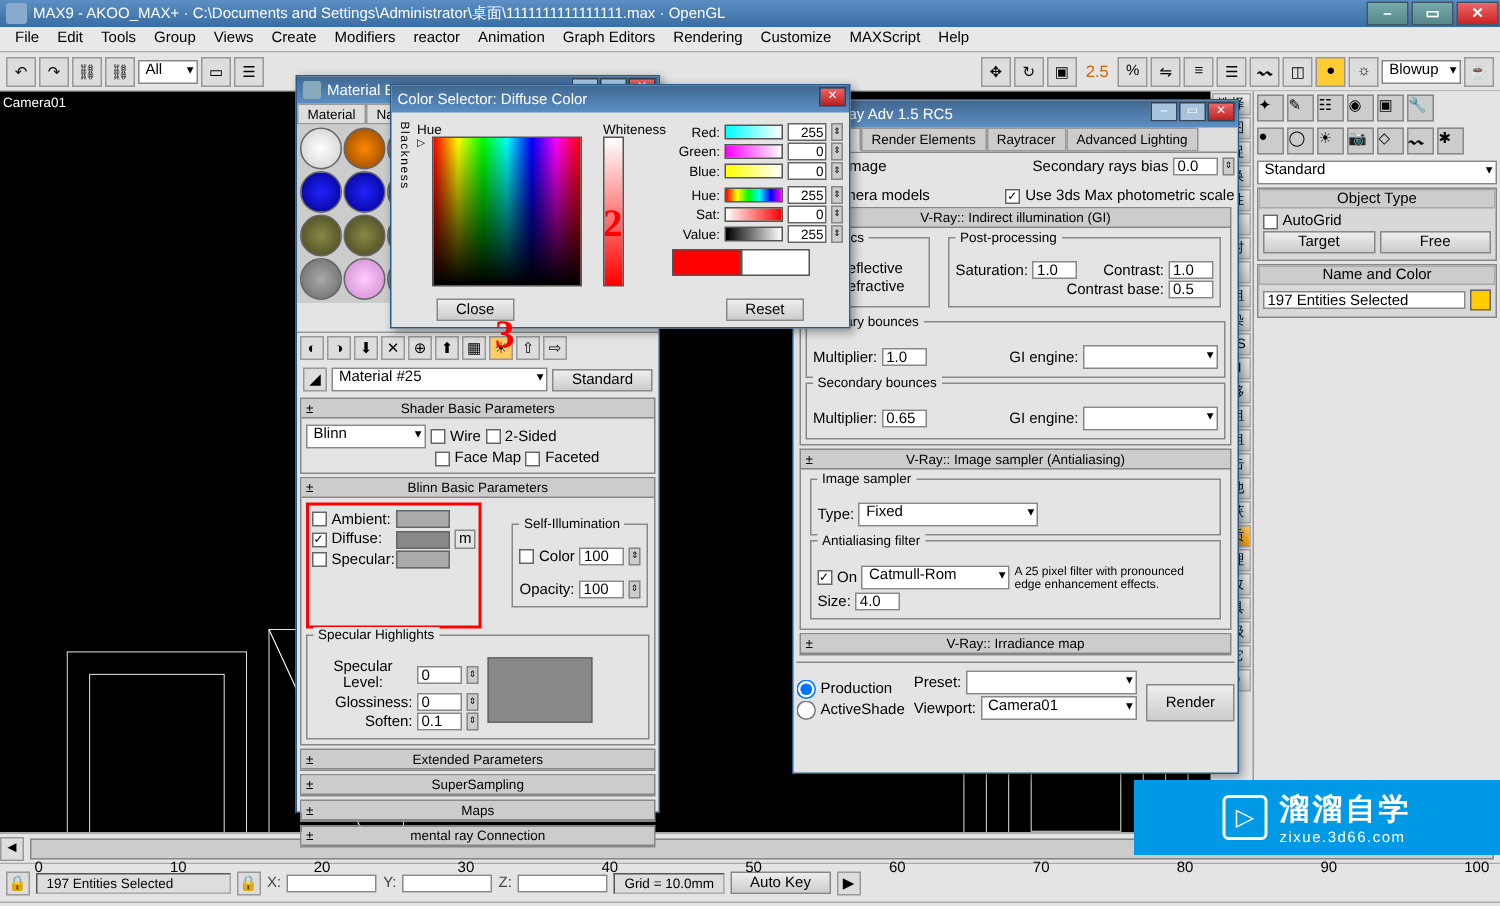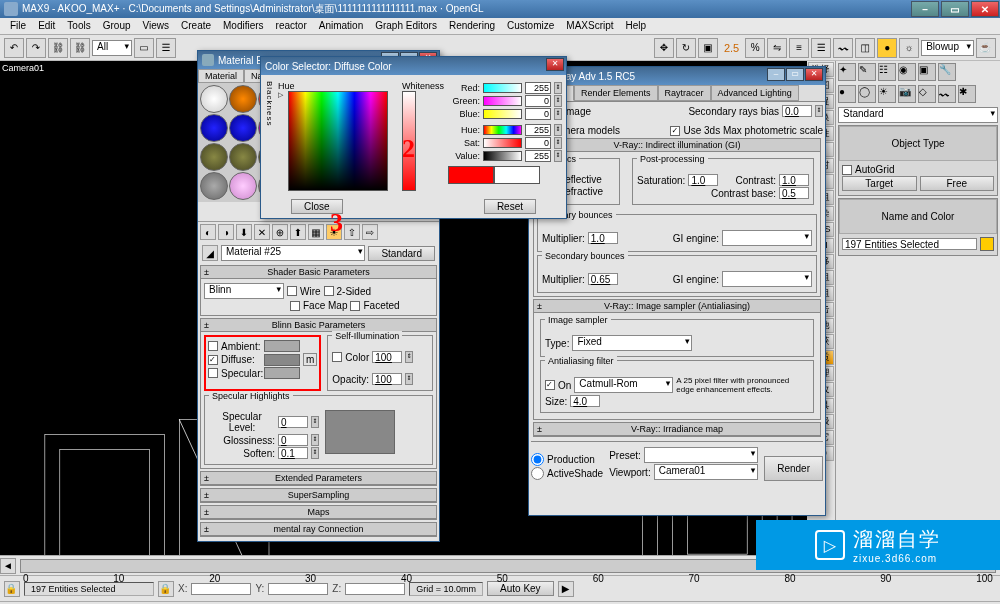--- a/index.html
+++ b/index.html
@@ -28,21 +28,21 @@
 .viewport { flex: 1; background: #000; position: relative; overflow: hidden; }
 .viewport-label { position: absolute; top: 2px; left: 2px; color: #fff; font-size: 9px; }
 .wireframe { position: absolute; inset: 0; }
 .wireframe line { stroke: #fff; stroke-width: 0.5; }
 
 
 .rightpanel { width: 165px; background: #e4e4e4; border-left: 1px solid #999; padding: 2px; }
 .rptop { display: flex; gap: 2px; margin-bottom: 4px; flex-wrap: wrap; }
 .rptab { width: 18px; height: 18px; border: 1px solid #888; background: #ccc; }
 .section { border: 1px solid #888; margin: 2px 0; padding: 3px; background: #d8d8d8; }
-.section-title { text-align: center; font-size: 10px; padding: 11px; background: #ccc; border: 1px solid #aaa; margin: -3px -3px 3px; }
+.section-title { text-align: center; font-size: 10px; padding: 0; background: #ccc; border: 1px solid #aaa; margin: -3px -3px 3px; }
 
 
 .sidebtns { width: 28px; background: #e4e4e4; display: flex; flex-direction: column; }
 .sidebtn { width: 26px; height: 15px; border: 1px solid #aaa; background: linear-gradient(#eee,#ccc); font-size: 9px; text-align: center; line-height: 13px; margin: 0.5px; }
 .sidebtn.active { background: linear-gradient(#fc6,#e90); }
 
 
 .dialog { position: absolute; background: #e4e4e4; border: 1px solid #2a5a8a; box-shadow: 2px 2px 6px rgba(0,0,0,0.4); }
 .dlgtitle { background: linear-gradient(#406890,#5b8fc4); height: 18px; color: #fff; display: flex; align-items: center; padding: 0 4px; position: relative; }
 .dlgtitle .mini { width: 12px; height: 12px; background: #8ab; margin-right: 4px; border-radius: 2px; }
@@ -56,21 +56,21 @@
 .mat-tab { padding: 1px 6px; border: 1px solid #999; border-bottom: none; background: #ddd; font-size: 9px; }
 .mat-swatches { display: flex; padding: 2px; background: #ccc; }
 .swatch-grid { display: grid; grid-template-columns: repeat(3, 28px); gap: 1px; }
 .swatch { width: 28px; height: 28px; border: 1px solid #666; border-radius: 50%; }
 .mat-toolbar { display: flex; padding: 2px; gap: 2px; flex-wrap: wrap; border-top: 1px solid #999; }
 .rollout { border: 1px solid #888; margin: 2px; }
 .rollout-h { background: #ccc; border-bottom: 1px solid #888; padding: 1px; text-align: center; font-size: 9px; position: relative; }
 .rollout-h::before { content: "±"; position: absolute; left: 3px; }
 .rollout-body { padding: 3px; font-size: 9px; }
 .row { display: flex; align-items: center; gap: 3px; margin: 1px 0; }
-.numfield { border: 1px solid #888; background: #fff; width: 30px; height: 12px; padding: 0 2px; text-decoration: underline; }
+.numfield { border: 1px solid #888; background: #fff; width: 30px; height: 12px; padding: 0 2px; }
 .colorwell { width: 36px; height: 12px; border: 1px solid #666; background: #aaa; }
 .spinner { width: 8px; height: 12px; border: 1px solid #888; background: #ccc; font-size: 6px; text-align: center; }
 .chk { width: 10px; height: 10px; border: 1px solid #666; background: #fff; display: inline-block; }
 .chk.on::after { content: "✓"; font-size: 8px; line-height: 8px; display: block; }
 
 
 .colorsel { left: 260px; top: 56px; width: 307px; height: 163px; z-index: 20; }
 .cs-body { display: flex; padding: 6px 4px; gap: 4px; }
 .cs-hue { width: 120px; }
 .cs-hue-label { font-size: 9px; }
@@ -102,21 +102,21 @@
 .status { border: 1px inset #aaa; background: #ddd; padding: 1px 6px; font-size: 9px; }
 
 
 .anno { position: absolute; color: #f00; font-family: "Comic Sans MS", cursive; font-size: 26px; font-weight: bold; z-index: 30; pointer-events: none; }
 .anno-line { position: absolute; background: #f00; z-index: 30; pointer-events: none; }
 
 
 .watermark { position: absolute; right: 0; bottom: 34px; width: 244px; height: 50px; background: #0099e5; display: flex; align-items: center; justify-content: center; color: #fff; z-index: 40; }
 .watermark .logo { width: 30px; height: 30px; border: 2px solid #fff; border-radius: 4px; margin-right: 8px; display: flex; align-items: center; justify-content: center; font-size: 16px; }
 .watermark .txt { display: flex; flex-direction: column; }
-.watermark .txt .big { font-size: 20px; font-weight: normal; letter-spacing: 2px; }
+.watermark .txt .big { font-size: 20px; font-weight: bold; letter-spacing: 2px; }
 .watermark .txt .small { font-size: 10px; letter-spacing: 1px; }
 </style>
 </head>
 <body>
 
 <div class="titlebar">
   <span class="icon"></span>
   <span>MAX9 - AKOO_MAX+ · C:\Documents and Settings\Administrator\桌面\1111111111111111.max · OpenGL</span>
   <div class="winbtns">
     <div class="winbtn">–</div>
@@ -381,21 +381,21 @@
               <span style="width:40px">Diffuse:</span>
               <div class="colorwell" style="background:#888"></div>
               <span style="border:1px solid #888;padding:0 2px">m</span>
             </div>
           <div class="row">
               <span class="chk"></span>
               <span style="width:40px">Specular:</span>
               <div class="colorwell"></div>
             </div>
         </div>
-        <div class="fieldset" style="margin:0;flex:1">
+        <div class="fieldset" style="margin:14px;flex:1">
           <span class="fieldset-l">Self-Illumination</span>
           <div class="row">
               <span class="chk"></span>
               <span>Color</span>
               <div class="numfield">100</div>
               <div class="spinner">⇕</div>
             </div>
           <div class="row" style="margin-top:10px">
               <span>Opacity:</span>
               <div class="numfield">100</div>

